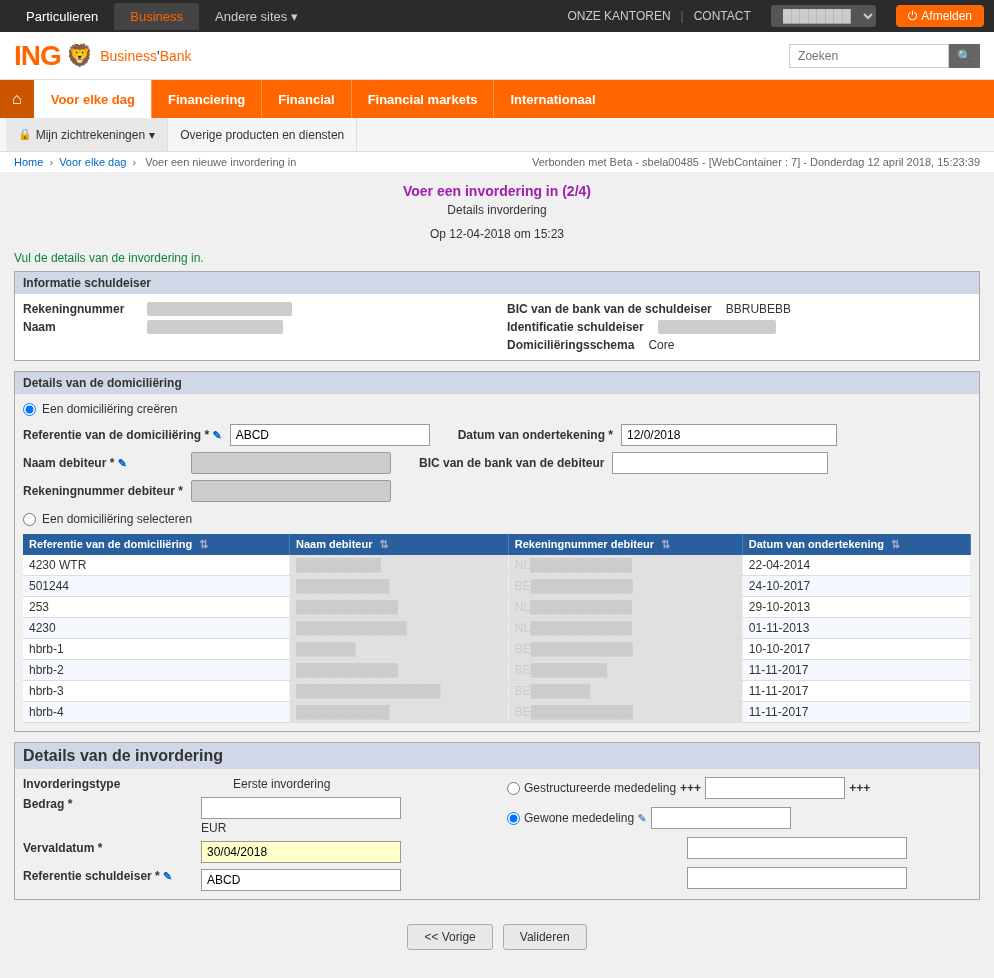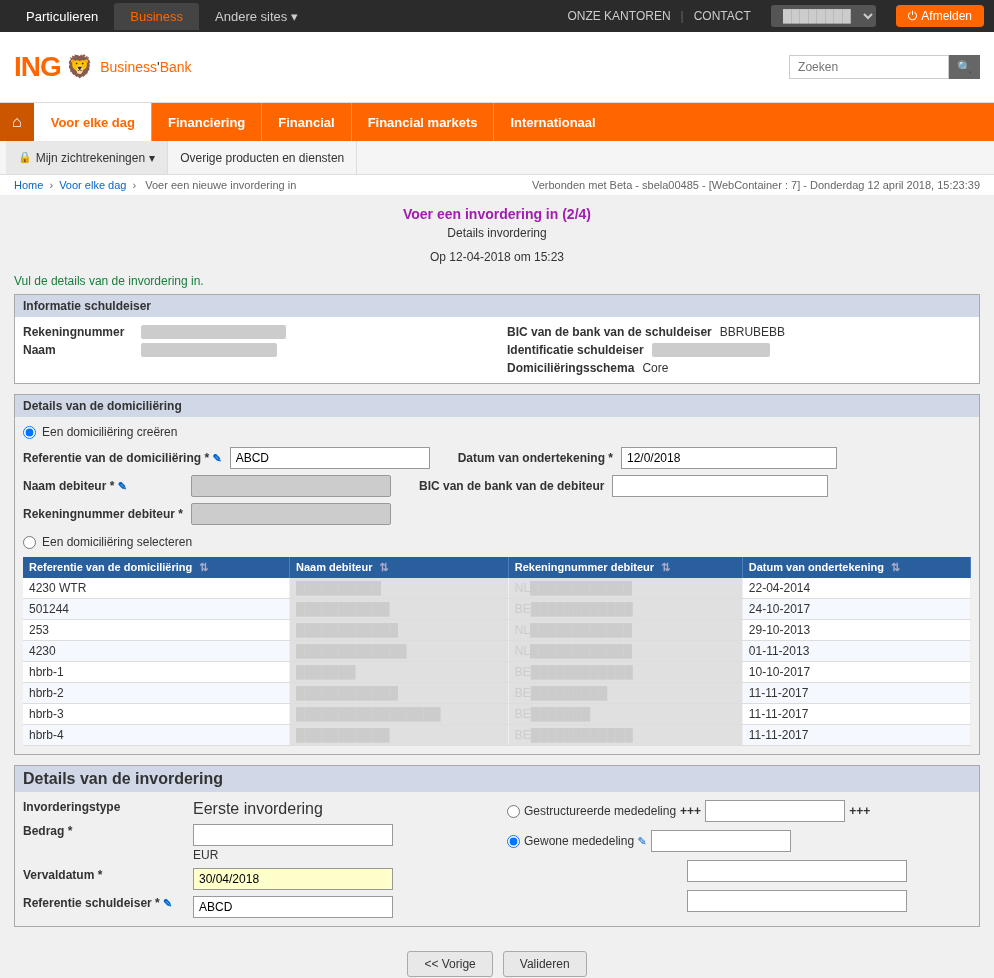--- a/index.html
+++ b/index.html
@@ -63,21 +63,21 @@
       align-items: center;
       gap: 4px;
     }
 
     
     .logo-bar {
       background: #fff;
       display: flex;
       align-items: center;
       padding: 8px 14px;
-      height: 71px;
+      height: 48px;
       border-bottom: 1px solid #ddd;
     }
     .logo-area {
       display: flex;
       align-items: center;
       gap: 6px;
     }
     .ing-logo {
       font-size: 28px;
       font-weight: bold;
@@ -220,21 +220,21 @@
 
     
     .info-grid {
       display: grid;
       grid-template-columns: 1fr 1fr;
       gap: 4px 20px;
     }
     .info-row {
       display: flex;
       align-items: center;
-      gap: 8px;
+      gap: 14px;
     }
     .info-label {
       font-weight: bold;
       font-size: 12px;
       min-width: 110px;
       color: #333;
     }
     .info-value {
       font-size: 12px;
       color: #333;
@@ -325,29 +325,31 @@
       padding: 4px 8px;
       font-size: 16px;
       font-weight: bold;
     }
     .inv-body {
       padding: 8px;
     }
     .inv-row {
       display: flex;
       align-items: flex-start;
+      gap: 8px;
     }
     .inv-label {
       font-size: 12px;
       font-weight: bold;
       min-width: 170px;
       color: #333;
     }
     .inv-value {
-      font-size: 16px;
+      font-size: 12px;
+      margin-left: 32px;
     }
     .bedrag-container {
       display: flex;
       flex-direction: column;
       gap: 2px;
     }
 
     
     .button-row {
       display: flex;

